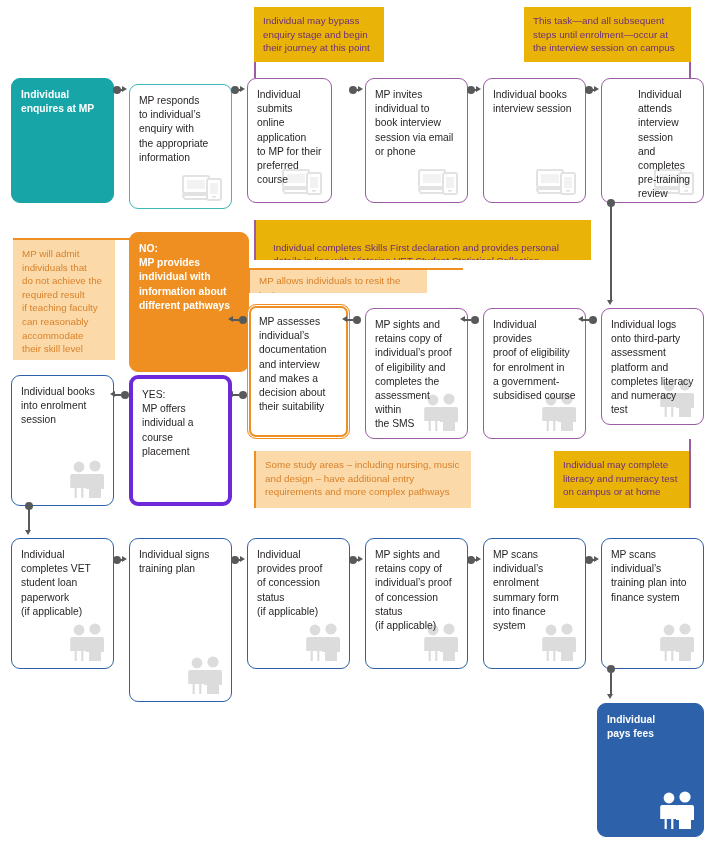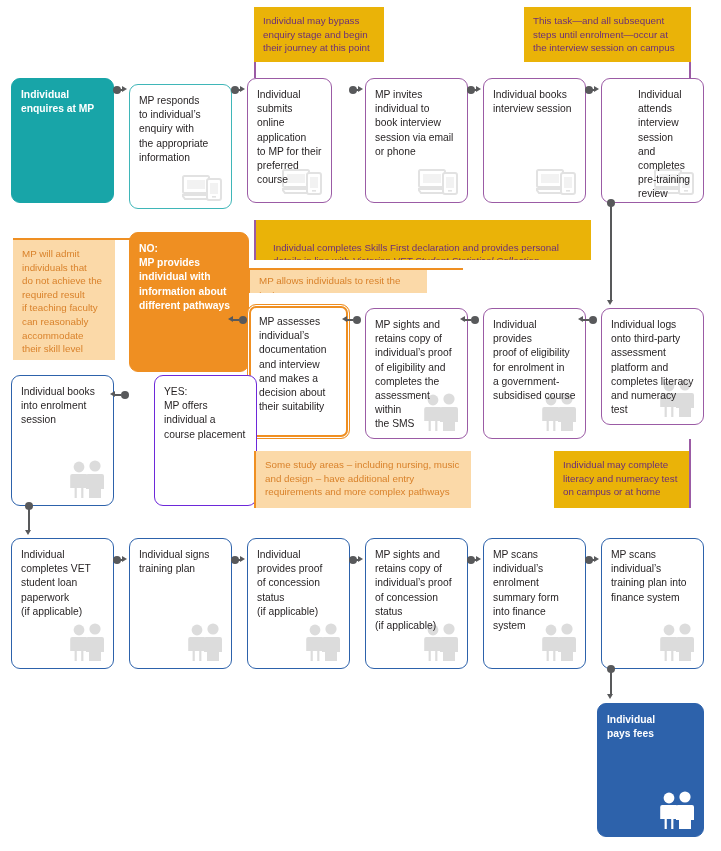--- a/index.html
+++ b/index.html
@@ -24,21 +24,21 @@
     color:#231f20;
     overflow:hidden;
   }
   .node .txt{position:relative;z-index:2;white-space:pre-line;}
 
   .node.teal{background:#18a5a8;border:1px solid #18a5a8;color:#ffffff;font-weight:bold;}
   .node.blue-solid{background:#2d62ab;border:1px solid #2d62ab;color:#ffffff;font-weight:bold;}
   .node.orange-solid{background:#ef8f22;border:1px solid #ef8f22;color:#ffffff;font-weight:bold;}
   .node.teal-out{border:1px solid #3fb6b8;}
   .node.purple-out{border:1px solid #9b5ba5;}
-  .node.orange-out{border:1px solid #6d28d9;margin-left:25px;}
+  .node.orange-out{border:4px solid #6d28d9;}
   .node.blue-out{border:1px solid #2d62ab;}
   .node.orange-double{
     border:1px solid #ef8f22;
     box-shadow:inset 0 0 0 1px #ffffff, inset 0 0 0 3px #ef8f22;
   }
 
   
   .callout{
     position:absolute;
     box-sizing:border-box;
@@ -364,21 +364,21 @@
     <span class="wm">
       <svg width="40" height="38" viewBox="0 0 40 38">
         <circle cx="13" cy="7" r="5.4" fill="#dcdcdc"></circle>
         <path d="M6.2 14 h13.6 a2 2 0 0 1 2 2 v12 h-4.4 v10 h-2.2 v-10 h-4.4 v10 h-2.2 v-10 h-4.4 v-12 a2 2 0 0 1 2 -2 z" fill="#dcdcdc"></path>
         <circle cx="29" cy="6" r="5.6" fill="#dcdcdc"></circle>
         <path d="M22 14 h14 a2 2 0 0 1 2 2 v13 h-3 v9 h-12 v-9 h-3 v-13 a2 2 0 0 1 2 -2 z" fill="#dcdcdc"></path>
       </svg>
     </span>
   </div>
 
-  <div class="node blue-out" style="left:129px;top:538px;width:103px;height:131px;">
+  <div class="node blue-out" style="left:129px;top:538px;width:103px;height:164px;">
     <span class="txt">Individual signs
 training plan</span>
     <span class="wm">
       <svg width="40" height="38" viewBox="0 0 40 38">
         <circle cx="13" cy="7" r="5.4" fill="#dcdcdc"></circle>
         <path d="M6.2 14 h13.6 a2 2 0 0 1 2 2 v12 h-4.4 v10 h-2.2 v-10 h-4.4 v10 h-2.2 v-10 h-4.4 v-12 a2 2 0 0 1 2 -2 z" fill="#dcdcdc"></path>
         <circle cx="29" cy="6" r="5.6" fill="#dcdcdc"></circle>
         <path d="M22 14 h14 a2 2 0 0 1 2 2 v13 h-3 v9 h-12 v-9 h-3 v-13 a2 2 0 0 1 2 -2 z" fill="#dcdcdc"></path>
       </svg>
     </span>

